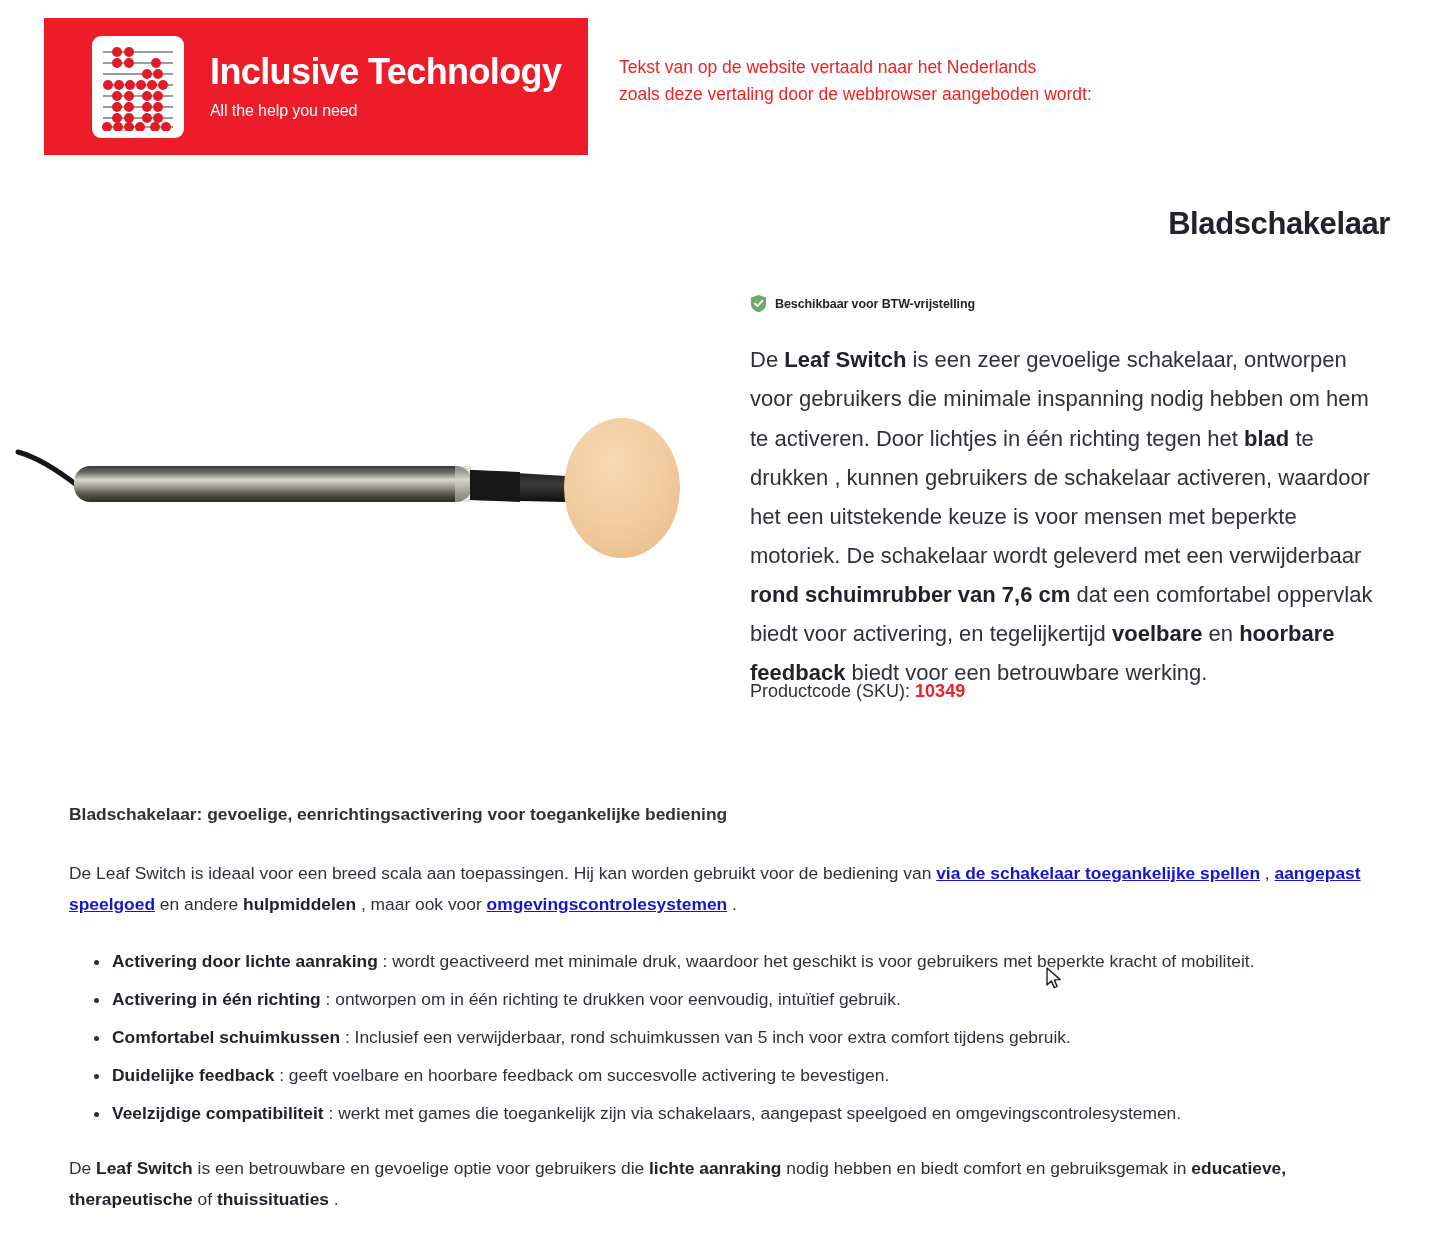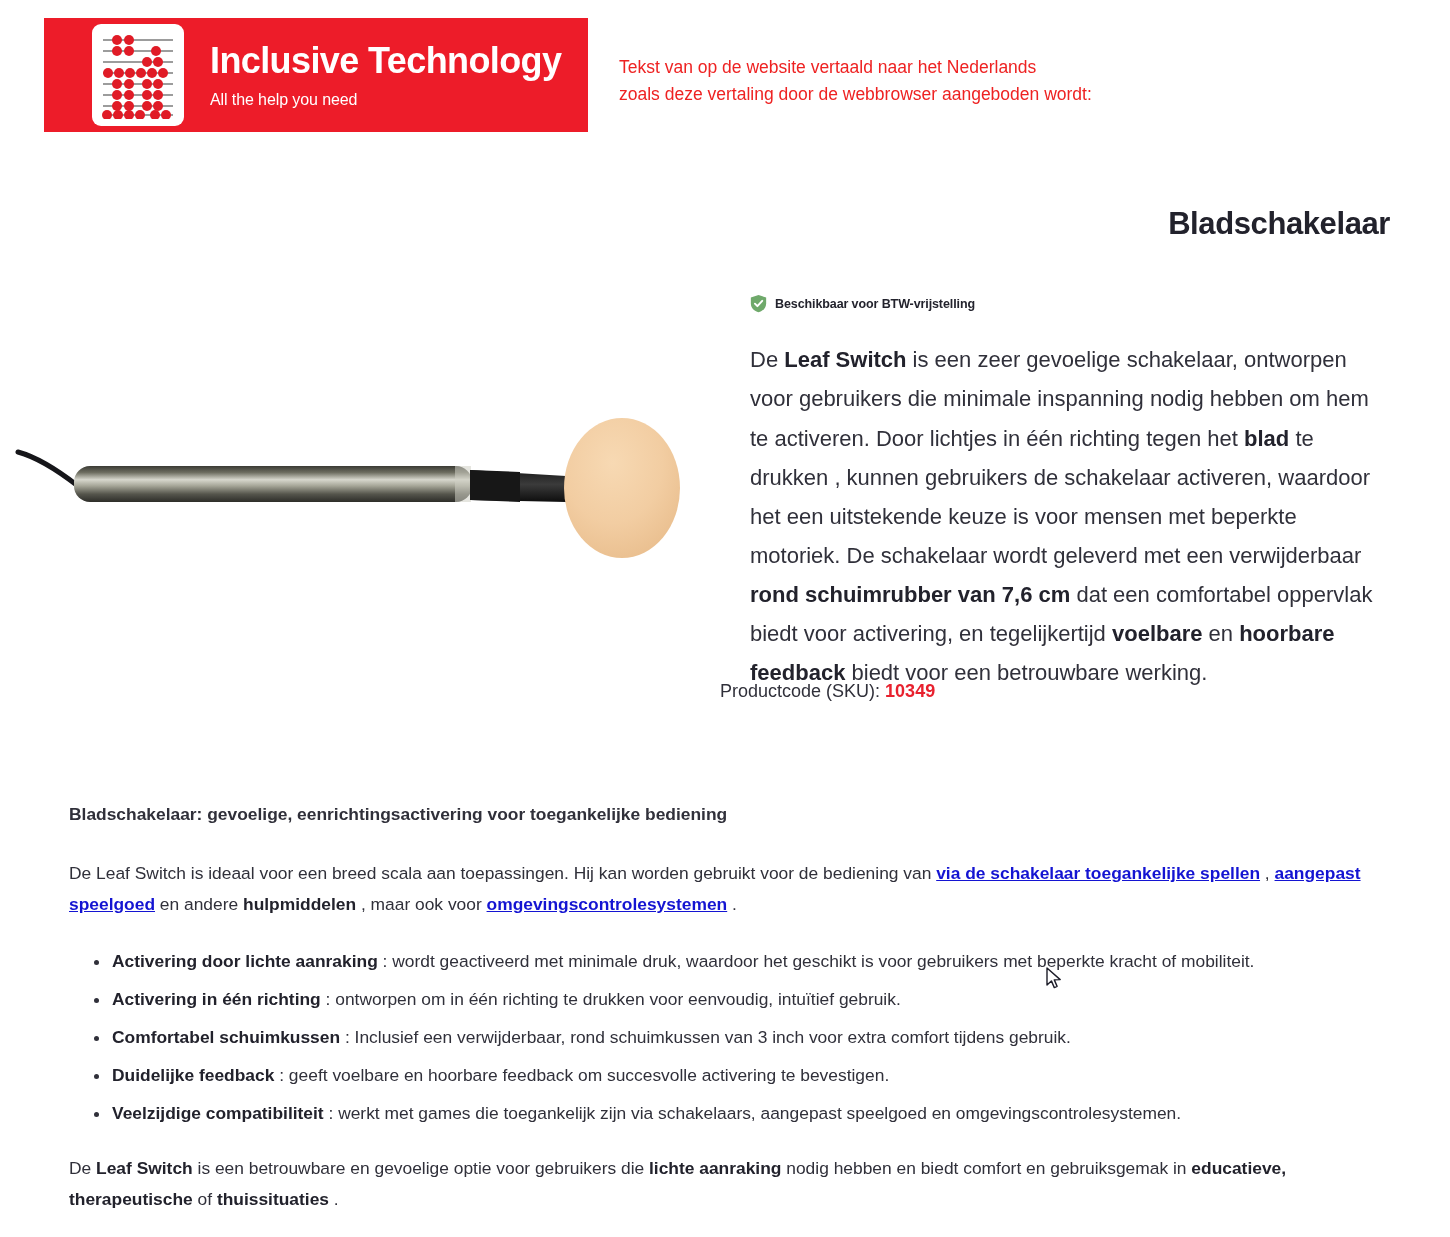--- a/index.html
+++ b/index.html
@@ -16,21 +16,21 @@
     color: #2b2b35;
     overflow: hidden;
   }
 
   
   .logo-banner {
     position: absolute;
     left: 44px;
     top: 18px;
     width: 544px;
-    height: 114px;
+    height: 137px;
     background: #ed1c29;
     display: flex;
     align-items: center;
   }
   .abacus-wrap {
     width: 92px;
     height: 102px;
     margin-left: 48px;
     background: #ffffff;
     border-radius: 9px;
@@ -113,21 +113,21 @@
     margin-top: 27px;
     font-size: 22px;
     line-height: 1.78;
     color: #30303a;
     width: 630px;
   }
   .product-desc b { font-weight: bold; color: #22222c; }
 
   .sku-line {
     position: absolute;
-    left: 720px;
+    left: 750px;
     top: 681px;
     font-size: 18px;
     color: #30303a;
   }
   .sku-value {
     color: #e8212e;
     font-weight: bold;
   }
 
   
@@ -286,21 +286,21 @@
 
 <div class="article">
   <p class="heading">Bladschakelaar: gevoelige, eenrichtingsactivering voor toegankelijke bediening</p>
 
   <p><span>De Leaf Switch is ideaal voor een breed scala aan toepassingen. Hij kan worden gebruikt voor de bediening van </span><a href="#">via de schakelaar toegankelijke spellen</a><span> , </span><a href="#">aangepast speelgoed</a><span> en andere </span><b>hulpmiddelen</b><span> , maar ook voor </span><a href="#">omgevingscontrolesystemen</a><span> .</span></p>
 
 
   <ul class="feature-list">
     <li><b>Activering door lichte aanraking</b><span> : wordt geactiveerd met minimale druk, waardoor het geschikt is voor gebruikers met beperkte kracht of mobiliteit.</span></li>
     <li><b>Activering in één richting</b><span> : ontworpen om in één richting te drukken voor eenvoudig, intuïtief gebruik.</span></li>
-    <li><b>Comfortabel schuimkussen</b><span> : Inclusief een verwijderbaar, rond schuimkussen van 3 inch voor extra comfort tijdens gebruik.</span></li>
+    <li><b>Comfortabel schuimkussen</b><span> : Inclusief een verwijderbaar, rond schuimkussen van 5 inch voor extra comfort tijdens gebruik.</span></li>
     <li><b>Duidelijke feedback</b><span> : geeft voelbare en hoorbare feedback om succesvolle activering te bevestigen.</span></li>
     <li><b>Veelzijdige compatibiliteit</b><span> : werkt met games die toegankelijk zijn via schakelaars, aangepast speelgoed en omgevingscontrolesystemen.</span></li>
   </ul>
 
   <p><span>De </span><b>Leaf Switch</b><span> is een betrouwbare en gevoelige optie voor gebruikers die </span><b>lichte aanraking</b><span> nodig hebben en biedt comfort en gebruiksgemak in </span><b>educatieve, therapeutische</b><span> of </span><b>thuissituaties</b><span> .</span></p>
 </div>
 
 <div class="cursor">
   <svg width="18" height="24" viewBox="0 0 18 24" aria-hidden="true">
     <path d="M1 1 L1 18 L5.4 13.9 L8.3 20.6 L11.1 19.4 L8.3 12.9 L14.2 12.6 Z" fill="#ffffff" stroke="#1d1d29" stroke-width="1.4" stroke-linejoin="round"></path>

